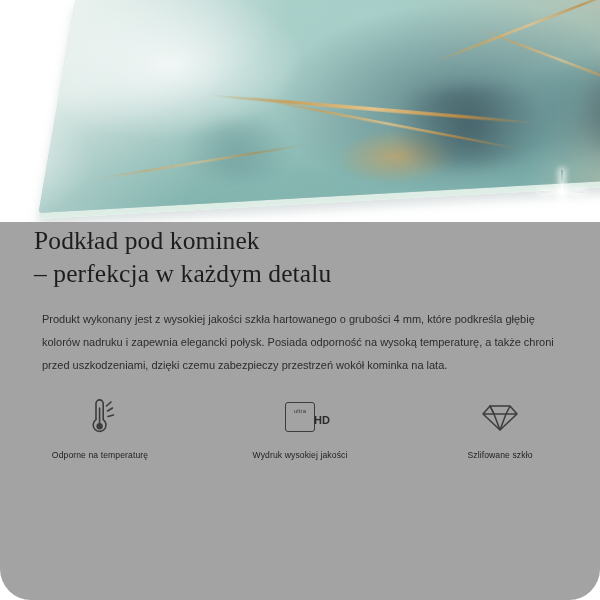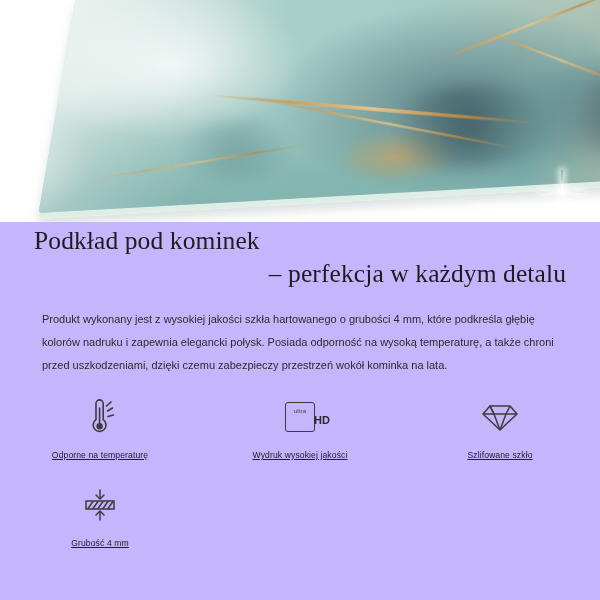--- a/index.html
+++ b/index.html
@@ -7,21 +7,22 @@
     margin: 0; padding: 0;
     width: 600px; height: 600px;
     background: #ffffff;
     font-family: "Liberation Sans", sans-serif;
     overflow: hidden;
   }
   .page {
     position: relative;
     width: 600px;
     height: 600px;
-    background: #c4b5fd;
+    background: #a3a3a3;
+    border-radius: 31px;
   }
 
   
   .hero {
     position: absolute;
     top: 0; left: 0;
     width: 600px;
     height: 222px;
     overflow: hidden;
     background: #ffffff;
@@ -160,21 +161,21 @@
   }
   h1.headline {
     font-family: "Liberation Serif", serif;
     font-weight: 400;
     font-size: 25.5px;
     line-height: 33px;
     color: #1d1d1d;
     margin: 0;
     letter-spacing: 0.1px;
   }
-  h1.headline .l2 { display: block; text-align: right; }
+  h1.headline .l2 { display: block; }
   .body-copy {
     margin: 18px 0 0 8px;
     font-size: 11px;
     line-height: 23px;
     color: #2c2c2c;
     max-width: 540px;
   }
 
   
   .features {
@@ -198,21 +199,20 @@
     display: flex;
     align-items: center;
     justify-content: center;
   }
   .feature .cap {
     margin-top: 12px;
     font-size: 8.6px;
     color: #222222;
     text-align: center;
     letter-spacing: .1px;
-    text-decoration: underline;
   }
   svg { display: block; }
   .ultrahd-box {
     width: 30px; height: 30px;
     border: 1.6px solid #3c3c3c;
     border-radius: 3px;
     display: flex; flex-direction: column;
     align-items: center; justify-content: center;
     line-height: 1;
   }
@@ -293,32 +293,15 @@
           <path d="M9 6 L13 14 L19 30"></path>
           <path d="M29 6 L25 14 L19 30"></path>
           <line x1="2" y1="14" x2="36" y2="14"></line>
           <path d="M9 6 L13 14 L9 6 Z"></path>
         </svg>
       </div>
       <div class="cap">Szlifowane szkło</div>
     </div>
 
 
-    <div class="feature">
-      <div class="ico">
-        <svg width="38" height="36" viewBox="0 0 38 36" fill="none" stroke="#3c3c3c" stroke-width="1.5" stroke-linecap="round">
-          <line x1="19" y1="3" x2="19" y2="11"></line>
-          <polyline points="15,8 19,12 23,8" stroke-linejoin="round"></polyline>
-          <rect x="5" y="14" width="28" height="8" fill="none"></rect>
-          <line x1="7" y1="21.5" x2="12" y2="14.5"></line>
-          <line x1="12" y1="21.5" x2="17" y2="14.5"></line>
-          <line x1="17" y1="21.5" x2="22" y2="14.5"></line>
-          <line x1="22" y1="21.5" x2="27" y2="14.5"></line>
-          <line x1="27" y1="21.5" x2="32" y2="14.5"></line>
-          <line x1="19" y1="33" x2="19" y2="25"></line>
-          <polyline points="15,28 19,24 23,28" stroke-linejoin="round"></polyline>
-        </svg>
-      </div>
-      <div class="cap">Grubość 4 mm</div>
-    </div>
 
   </div>
 </div>
 
 </body></html>

